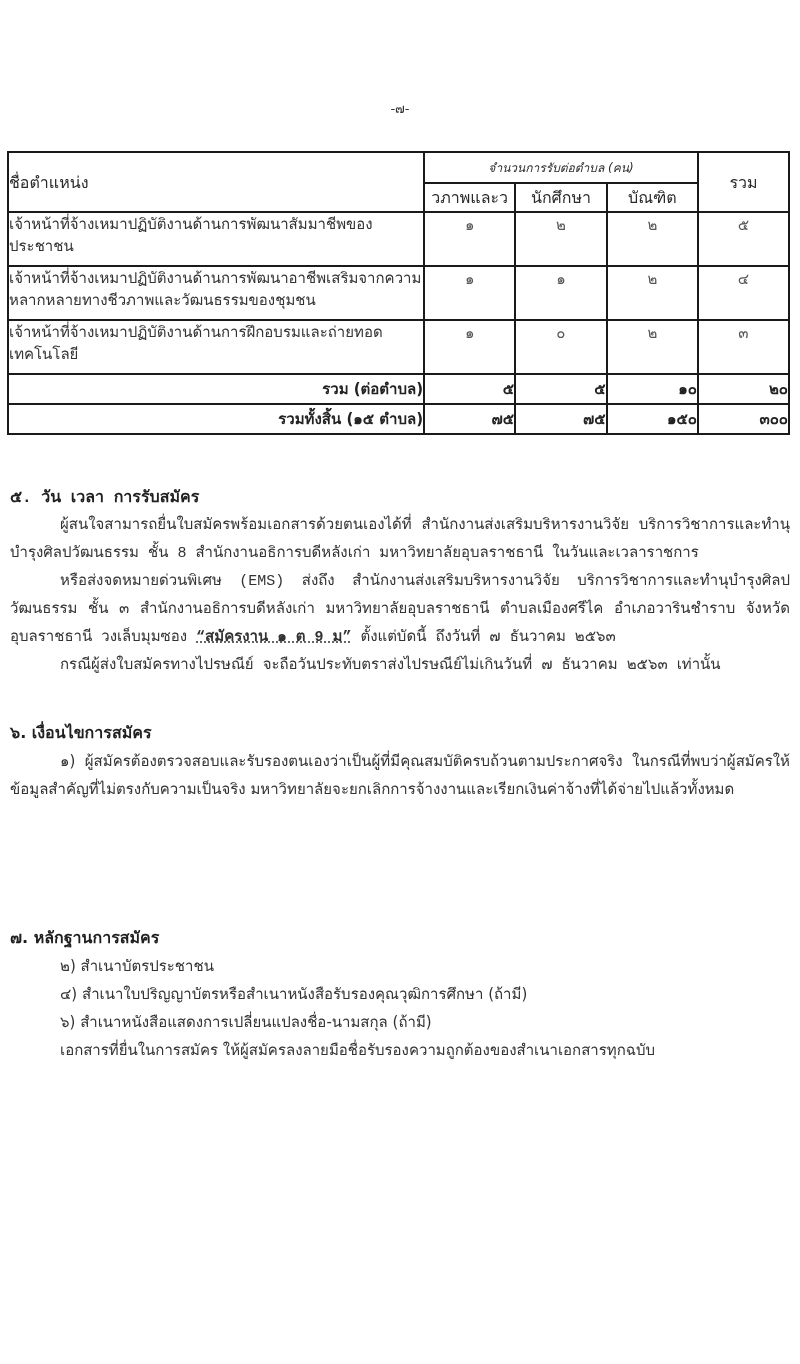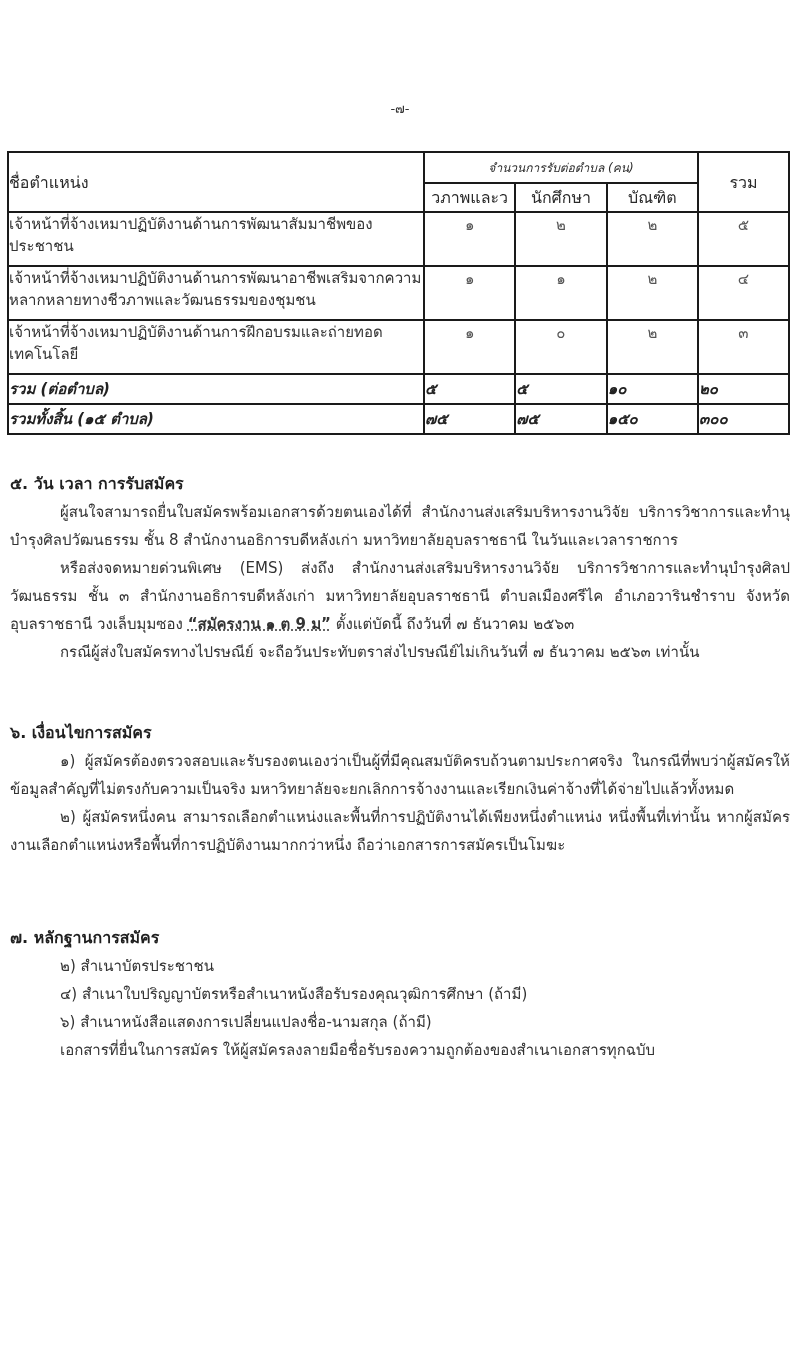--- a/index.html
+++ b/index.html
@@ -22,21 +22,21 @@
     border: 2px solid #1a1a1a;
     font-weight: normal;
     padding: 0;
   }
   th.col-name { width: 420px; text-align: left; font-size: 16px; height: 58px; }
   th.group { text-align: center; height: 28px; font-size: 12px; font-style: italic; }
   th.sub { text-align: center; height: 27px; font-size: 16px; }
   th.total { width: 82px; text-align: center; font-size: 16px; margin-left: 40px; }
   td.name { text-align: left; padding: 4px 6px; line-height: 22px; vertical-align: top; height: 52px; color: #333; }
   td.num { text-align: center; vertical-align: top; padding-top: 8px; color: #555; font-size: 15px; width: 90px; }
-  tr.sum td { height: 28px; text-align: left; vertical-align: middle; font-weight: bold; color: #222; font-style: italic; }
+  tr.sum td { height: 28px; text-align: right; vertical-align: middle; font-weight: bold; color: #222; }
   tr.sum td.num { padding-top: 0; vertical-align: middle; color: #222; }
 
   .section { position: absolute; left: 10px; width: 780px; }
   .section h2 {
     margin: 0; font-size: 16px; font-weight: bold; color: #1f1f1f; line-height: 28px;
   }
   .section p {
     margin: 0; font-size: 15px; line-height: 28px; color: #333;
     text-align: justify;
   }
@@ -93,31 +93,30 @@
   <tr class="sum">
     <td>รวมทั้งสิ้น (๑๕ ตำบล)</td>
     <td class="num">๗๕</td>
     <td class="num">๗๕</td>
     <td class="num">๑๕๐</td>
     <td class="num">๓๐๐</td>
   </tr>
 </tbody>
   </table>
 
-<div class="section" style="top:470px;">
+<div class="section" style="top:484px;font-family:Liberation Mono, monospace;">
   <h2>๕. วัน เวลา การรับสมัคร</h2>
   <p class="indent">ผู้สนใจสามารถยื่นใบสมัครพร้อมเอกสารด้วยตนเองได้ที่ สำนักงานส่งเสริมบริหารงานวิจัย บริการวิชาการและทำนุบำรุงศิลปวัฒนธรรม ชั้น 8 สำนักงานอธิการบดีหลังเก่า มหาวิทยาลัยอุบลราชธานี ในวันและเวลาราชการ</p>
   <p class="indent"><span>หรือส่งจดหมายด่วนพิเศษ (EMS) ส่งถึง สำนักงานส่งเสริมบริหารงานวิจัย บริการวิชาการและทำนุบำรุงศิลปวัฒนธรรม ชั้น ๓ สำนักงานอธิการบดีหลังเก่า มหาวิทยาลัยอุบลราชธานี ตำบลเมืองศรีไค อำเภอวารินชำราบ จังหวัดอุบลราชธานี วงเล็บมุมซอง </span><span class="underlined">“สมัครงาน ๑ ต 9 ม”</span><span> ตั้งแต่บัดนี้ ถึงวันที่ ๗ ธันวาคม ๒๕๖๓</span></p>
   <p class="indent">กรณีผู้ส่งใบสมัครทางไปรษณีย์ จะถือวันประทับตราส่งไปรษณีย์ไม่เกินวันที่ ๗ ธันวาคม ๒๕๖๓ เท่านั้น</p>
 </div>
 
 <div class="section" style="top:719px;">
   <h2>๖. เงื่อนไขการสมัคร</h2>
   <p class="indent">๑) ผู้สมัครต้องตรวจสอบและรับรองตนเองว่าเป็นผู้ที่มีคุณสมบัติครบถ้วนตามประกาศจริง ในกรณีที่พบว่าผู้สมัครให้ข้อมูลสำคัญที่ไม่ตรงกับความเป็นจริง มหาวิทยาลัยจะยกเลิกการจ้างงานและเรียกเงินค่าจ้างที่ได้จ่ายไปแล้วทั้งหมด</p>
-  <p class="indent">๒) ผู้สมัครหนึ่งคน สามารถเลือกตำแหน่งและพื้นที่การปฏิบัติงานได้เพียงหนึ่งตำแหน่ง หนึ่งพื้นที่เท่านั้น หากผู้สมัครงานเลือกตำแหน่งหรือพื้นที่การปฏิบัติงานมากกว่าหนึ่ง ถือว่าเอกสารการสมัครเป็นโมฆะ</p>
 </div>
 
 <div class="section" style="top:924px;">
   <h2>๗. หลักฐานการสมัคร</h2>
   <div class="list">
     <p>๒) สำเนาบัตรประชาชน</p>
     <p>๔) สำเนาใบปริญญาบัตรหรือสำเนาหนังสือรับรองคุณวุฒิการศึกษา (ถ้ามี)</p>
     <p>๖) สำเนาหนังสือแสดงการเปลี่ยนแปลงชื่อ-นามสกุล (ถ้ามี)</p>
     <p>เอกสารที่ยื่นในการสมัคร ให้ผู้สมัครลงลายมือชื่อรับรองความถูกต้องของสำเนาเอกสารทุกฉบับ</p>
   </div>

